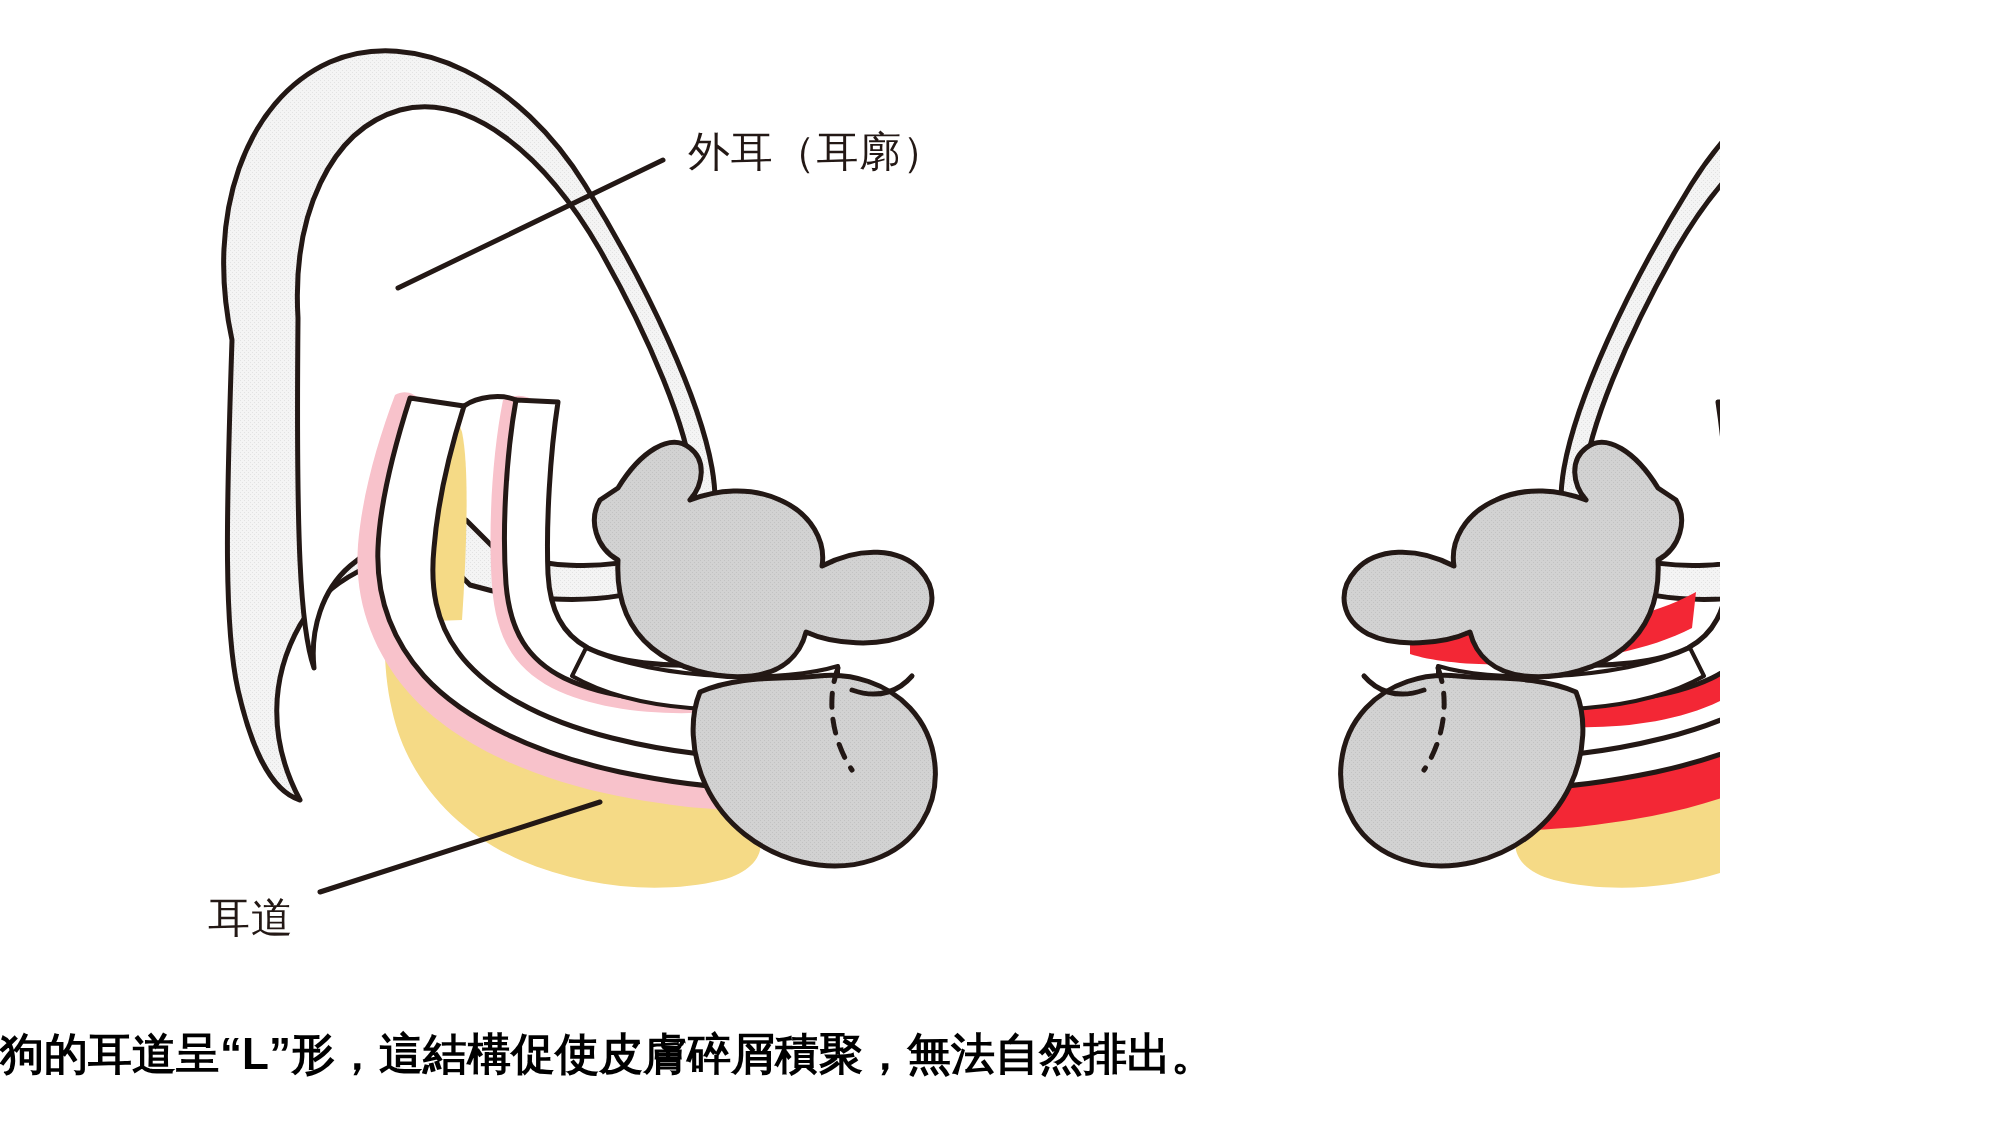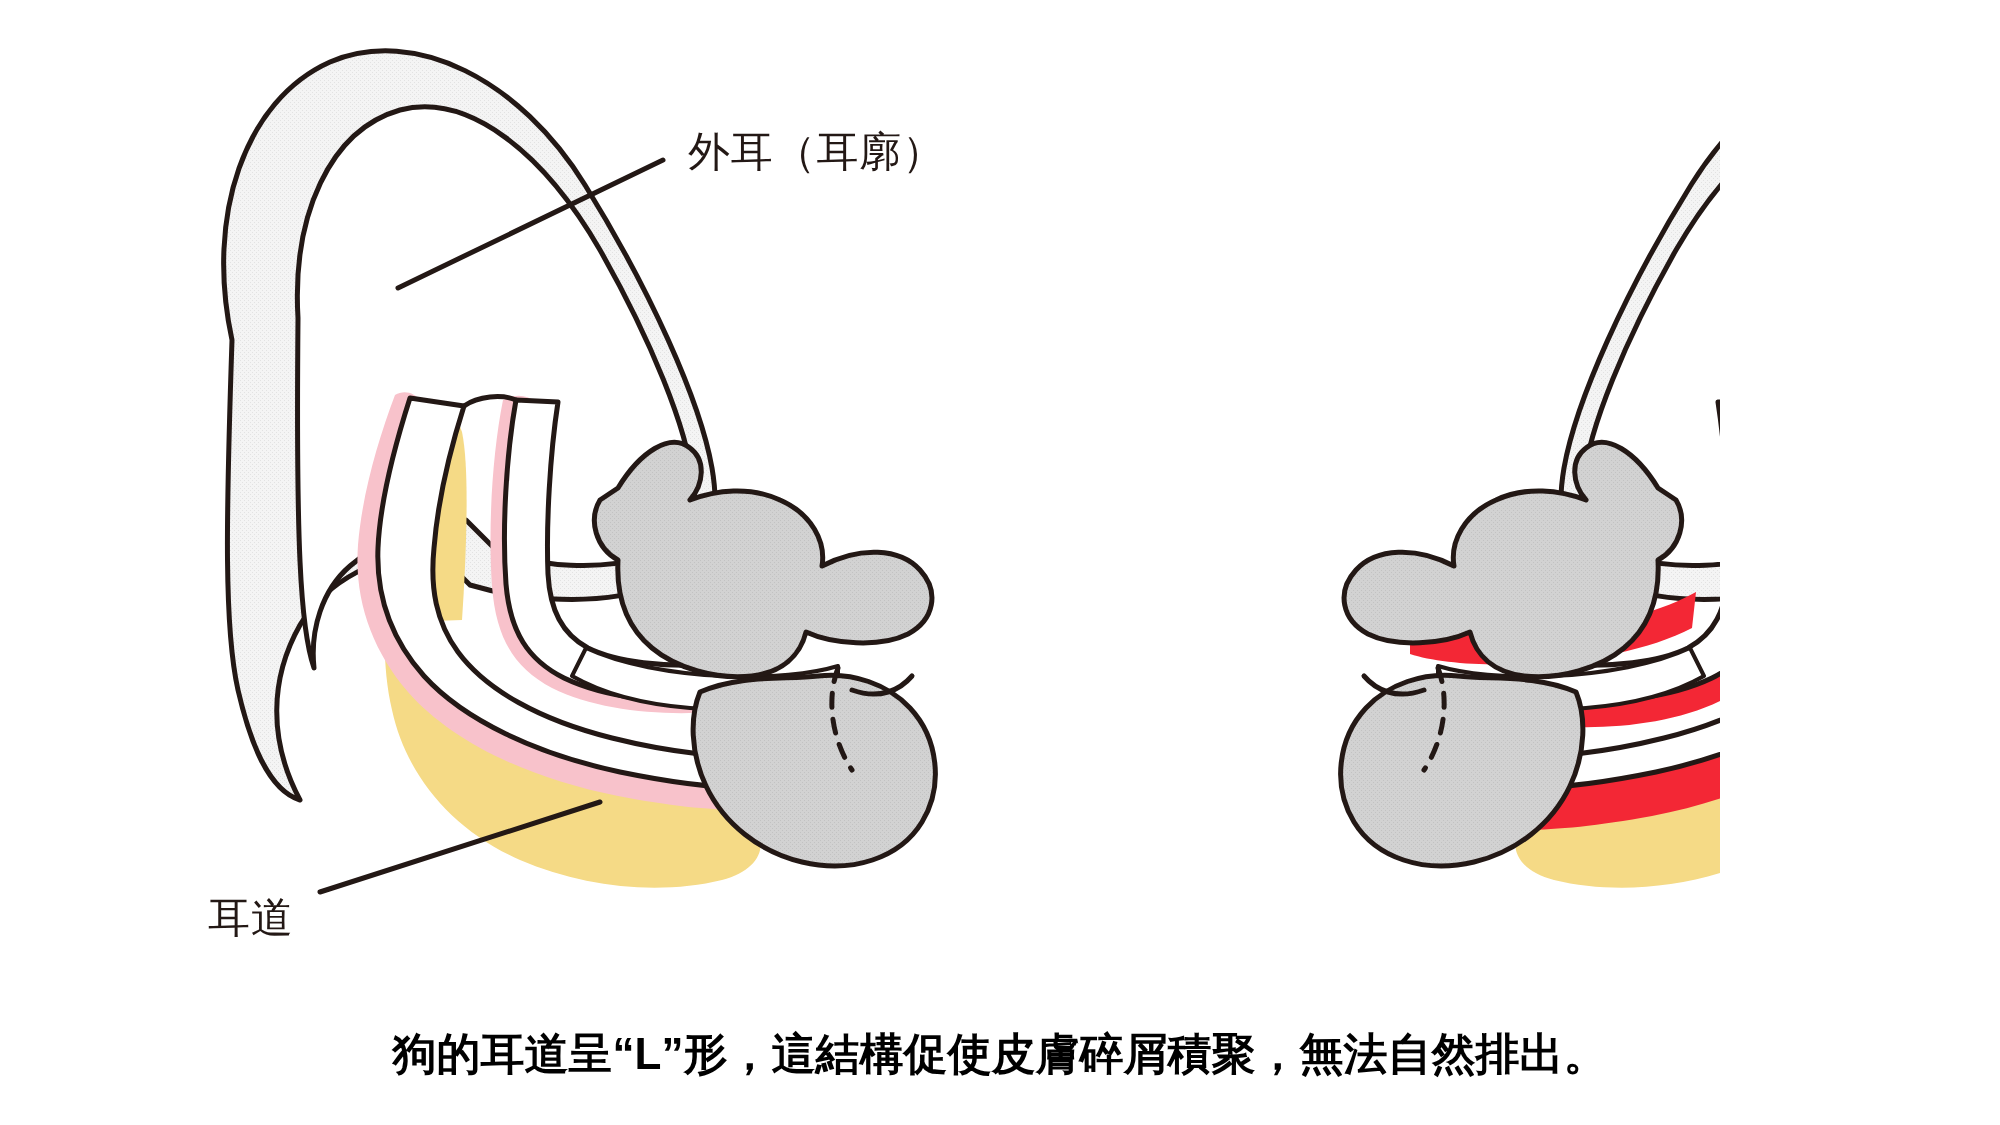--- a/index.html
+++ b/index.html
@@ -38,21 +38,21 @@
   }
   #label-ear-canal {
     left: 208px;
     top: 897px;
   }
   #caption {
     position: absolute;
     left: 0;
     top: 1028px;
     width: 2000px;
-    text-align: center;
+    text-align: left;
     color: #000000;
     font-size: 44px;
     font-weight: bold;
     line-height: 1.2;
     white-space: nowrap;
   }
 </style>
 </head>
 <body>
 

